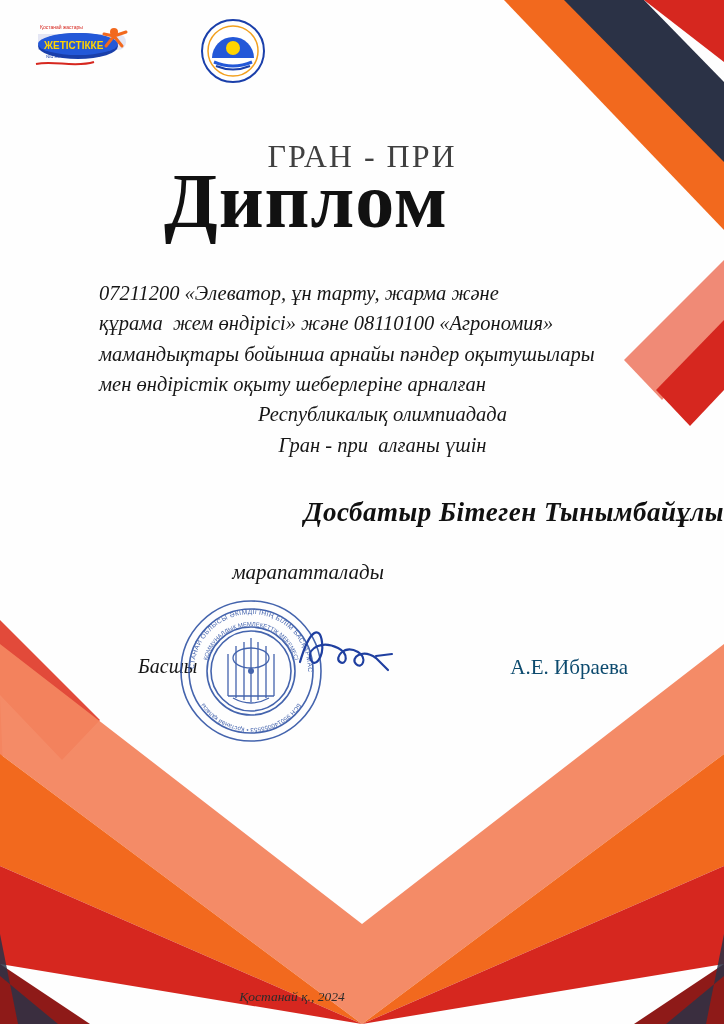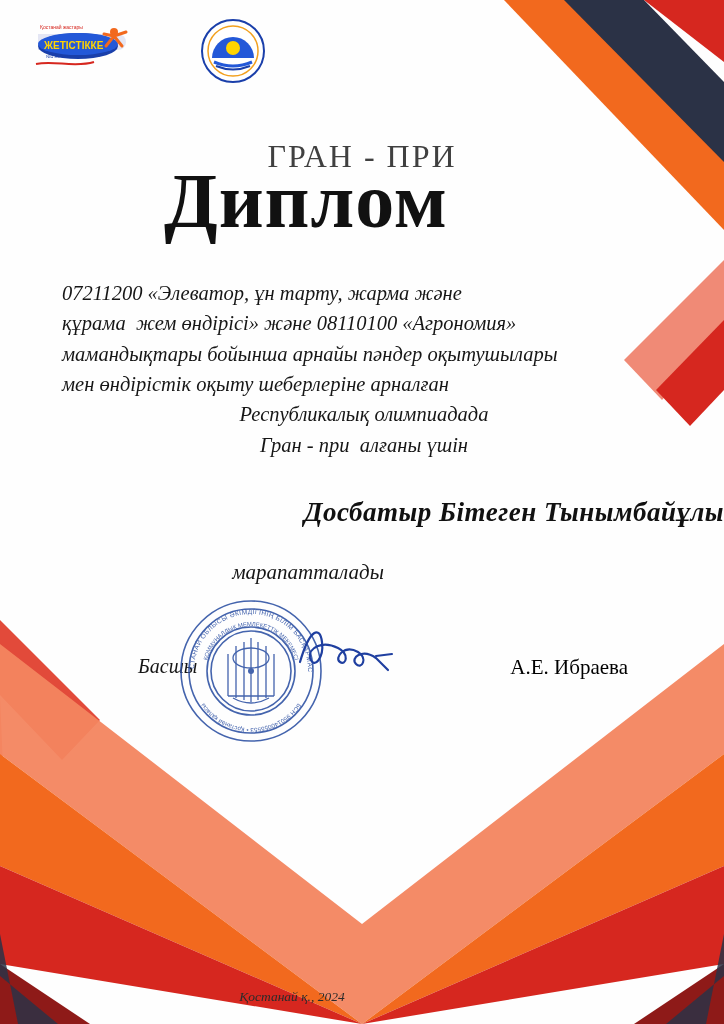--- a/index.html
+++ b/index.html
@@ -76,21 +76,21 @@
     position: absolute;
     top: 278px;
     left: 62px;
     width: 604px;
     font-family: "Liberation Serif", serif;
     font-style: italic;
     font-size: 20.5px;
     line-height: 1.48;
     color: #161616;
   }
-  .body-text .ln { display: block; white-space: pre; }
+  .body-text .ln { display: block; white-space: pre; margin-left: 37px; }
   .body-text .center { text-align: center; }
   .body-text .lead { text-align: left; }
 
   .awardee {
     position: absolute;
     top: 497px;
     left: 0;
     width: 724px;
     text-align: right;
     font-family: "Liberation Serif", serif;
@@ -126,21 +126,21 @@
     font-style: italic;
     font-size: 20px;
     color: #161616;
   }
   .sign-name {
     position: absolute;
     right: 96px;
     top: 0;
     font-family: "Liberation Serif", serif;
     font-size: 21px;
-    color: #000000;
+    color: #0c4a6e;
   }
   .footer {
     position: absolute;
     top: 989px;
     left: 0;
     width: 584px;
     text-align: center;
     font-family: "Liberation Serif", serif;
     font-style: italic;
     font-size: 13.5px;

